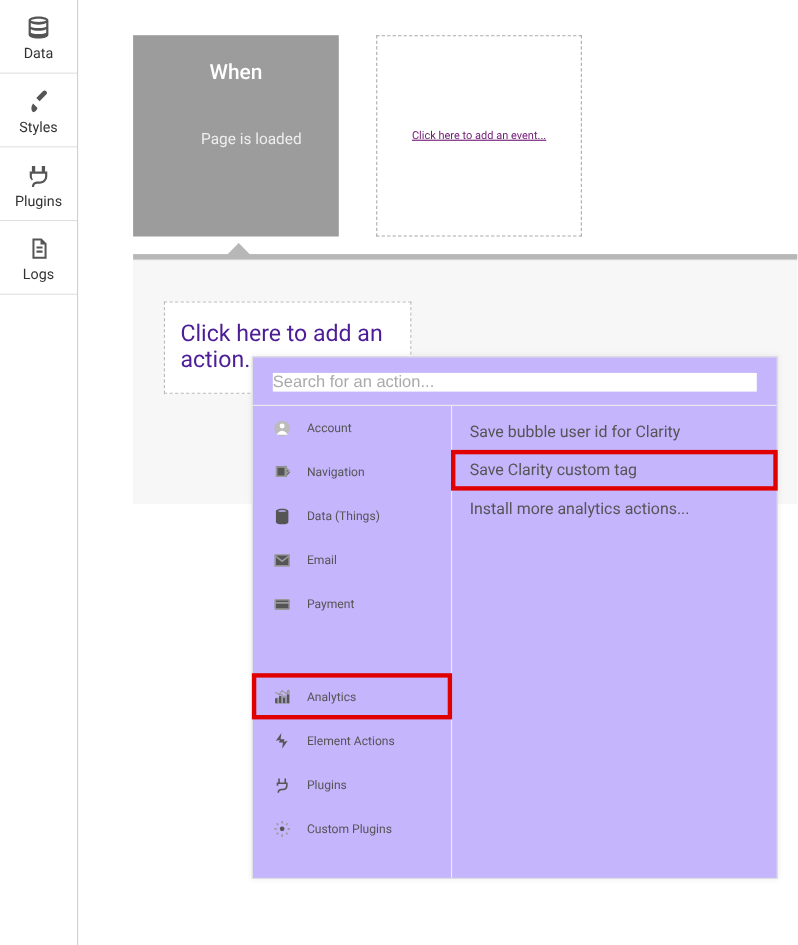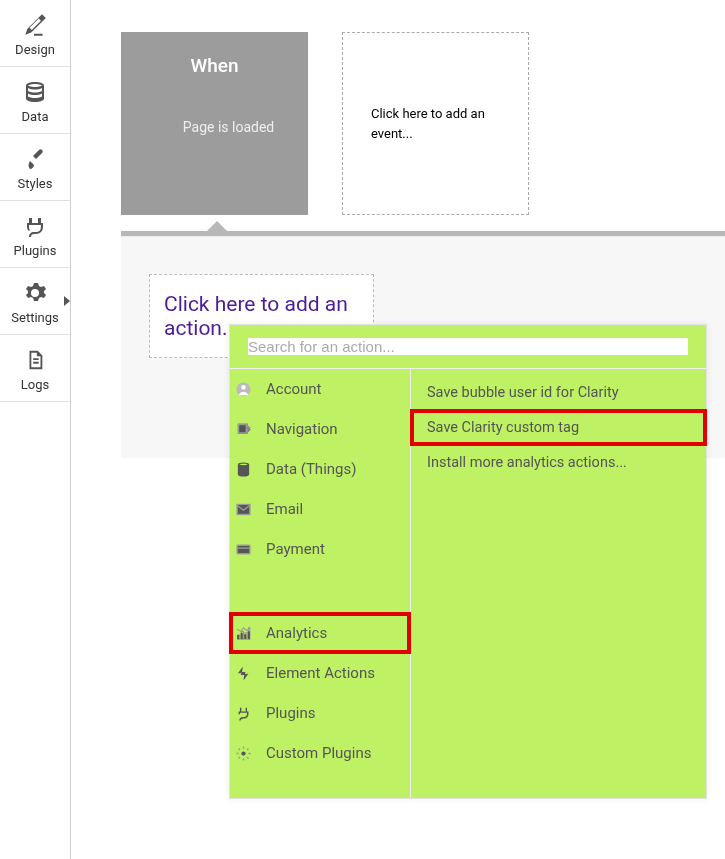--- a/index.html
+++ b/index.html
@@ -75,25 +75,26 @@
       gap: 34px;
     }
     .event-card.filled {
       background: #9c9c9c;
       color: #fff;
     }
     .event-card.filled .title { font-size: 19px; font-weight: 500; }
     .event-card.filled .subtitle { font-size: 14px; margin-top: 8px; color: #eee; margin-left: 28px;}
     .event-card.placeholder {
       border: 1px dashed #aaa;
-      color: #000000;
-      font-size: 13px;
+      color: #701a75;
+      font-size: 10px;
       justify-content: center;
       padding: 0 28px;
       line-height: 1.5;
+      text-decoration: underline;
     }
     .hr-thick {
       margin-top: 16px;
       height: 5px;
       background: #b7b7b7;
       margin-left: 50px;
       position: relative;
     }
     .arrow-up {
       position: absolute;
@@ -120,21 +121,21 @@
       cursor: pointer;
     }
 
     
     .action-dropdown {
       position: absolute;
       top: 324px;
       left: 158px;
       width: 478px;
       height: 475px;
-      background: #bef264;
+      background: #c4b5fd;
       border: 1px solid #e2e2e2;
       box-shadow: 0 0 6px rgba(0,0,0,0.08);
       display: flex;
       flex-direction: column;
     }
     .action-search {
       padding: 12px 18px;
       border-bottom: 1px solid #eee;
     }
     .action-search input {
@@ -150,23 +151,23 @@
       display: flex;
     }
     .action-categories {
       width: 181px;
       border-right: 1px solid #eee;
     }
     .cat-item {
       display: flex;
       align-items: center;
       gap: 14px;
-      padding: 11px 4px;
+      padding: 11px 17px;
       color: #555;
-      font-size: 15px;
+      font-size: 11px;
       cursor: pointer;
     }
     .cat-item .ci-icon {
       width: 18px; height: 18px;
       display:flex;align-items:center;justify-content:center;
       color:#999;
     }
     .cat-item.highlighted {
       outline: 4px solid #e00000;
       outline-offset: -3px;
@@ -185,28 +186,20 @@
     .action-list-item.highlighted {
       outline: 4px solid #e00000;
       outline-offset: -3px;
     }
     svg { fill: #555; }
   </style>
 </head>
 <body>
 
 <div class="sidebar">
-  <div class="sidebar-item">
-    <span class="icon">
-      <svg viewBox="0 0 24 24" width="26" height="26">
-          <path d="M18.5 2l3.5 3.5L8.5 19 3 21l2-5.5L18.5 2zm-1 6l-2-2L7 14.5l2 2L17.5 8zM19 22h-8v-2h8v2z"></path>
-        </svg>
-    </span>
-    <span class="label">Design</span>
-  </div>
   <div class="sidebar-item">
     <span class="icon">
       <svg viewBox="0 0 24 24" width="24" height="24">
           <path d="M12 2c5 0 9 1.5 9 3.5v13c0 2-4 3.5-9 3.5s-9-1.5-9-3.5v-13C3 3.5 7 2 12 2zm0 2c-4.5 0-7 1.2-7 1.5s2.5 1.5 7 1.5 7-1.2 7-1.5S16.5 4 12 4zm-7 4v3c0 .3 2.5 1.5 7 1.5s7-1.2 7-1.5V8c-1.8 1-4.5 1.5-7 1.5S6.8 9 5 8zm0 5.5v3c0 .3 2.5 1.5 7 1.5s7-1.2 7-1.5v-3c-1.8 1-4.5 1.5-7 1.5s-5.2-.5-7-1.5z"></path>
         </svg>
     </span>
     <span class="label">Data</span>
   </div>
   <div class="sidebar-item">
     <span class="icon">
@@ -219,29 +212,20 @@
   <div class="sidebar-item">
     <span class="icon">
       <svg viewBox="0 0 24 24" width="24" height="24">
           <path d="M6 4h3v5H6V4zm9 0h3v5h-3V4zM4 9h16v4c0 4-3 7-7 7h-2c-2 0-3 1-3 3H6c0-3 2-5 5-5h2c3 0 5-2 5-5v-2H6v2c0 1 0 2 1 3l-1 1c-1-1-2-2-2-4V9z"></path>
         </svg>
     </span>
     <span class="label">Plugins</span>
   </div>
   <div class="sidebar-item">
     <span class="icon">
-      <svg viewBox="0 0 24 24" width="24" height="24">
-          <path d="M12 8a4 4 0 100 8 4 4 0 000-8zm9 4l2 2-2 3-3-1-2 1-1 3h-4l-1-3-2-1-3 1-2-3 2-2v-2l-2-2 2-3 3 1 2-1 1-3h4l1 3 2 1 3-1 2 3-2 2v2z"></path>
-        </svg>
-    </span>
-    <span class="label">Settings</span>
-    <span class="caret"></span>
-  </div>
-  <div class="sidebar-item">
-    <span class="icon">
       <svg viewBox="0 0 24 24" width="22" height="22">
           <path d="M6 2h9l5 5v15H6V2zm2 2v16h10V8h-4V4H8zm2 6h6v2h-6v-2zm0 4h6v2h-6v-2z"></path>
         </svg>
     </span>
     <span class="label">Logs</span>
   </div>
 </div>
 
 <div class="main">
   <div class="events-row">

